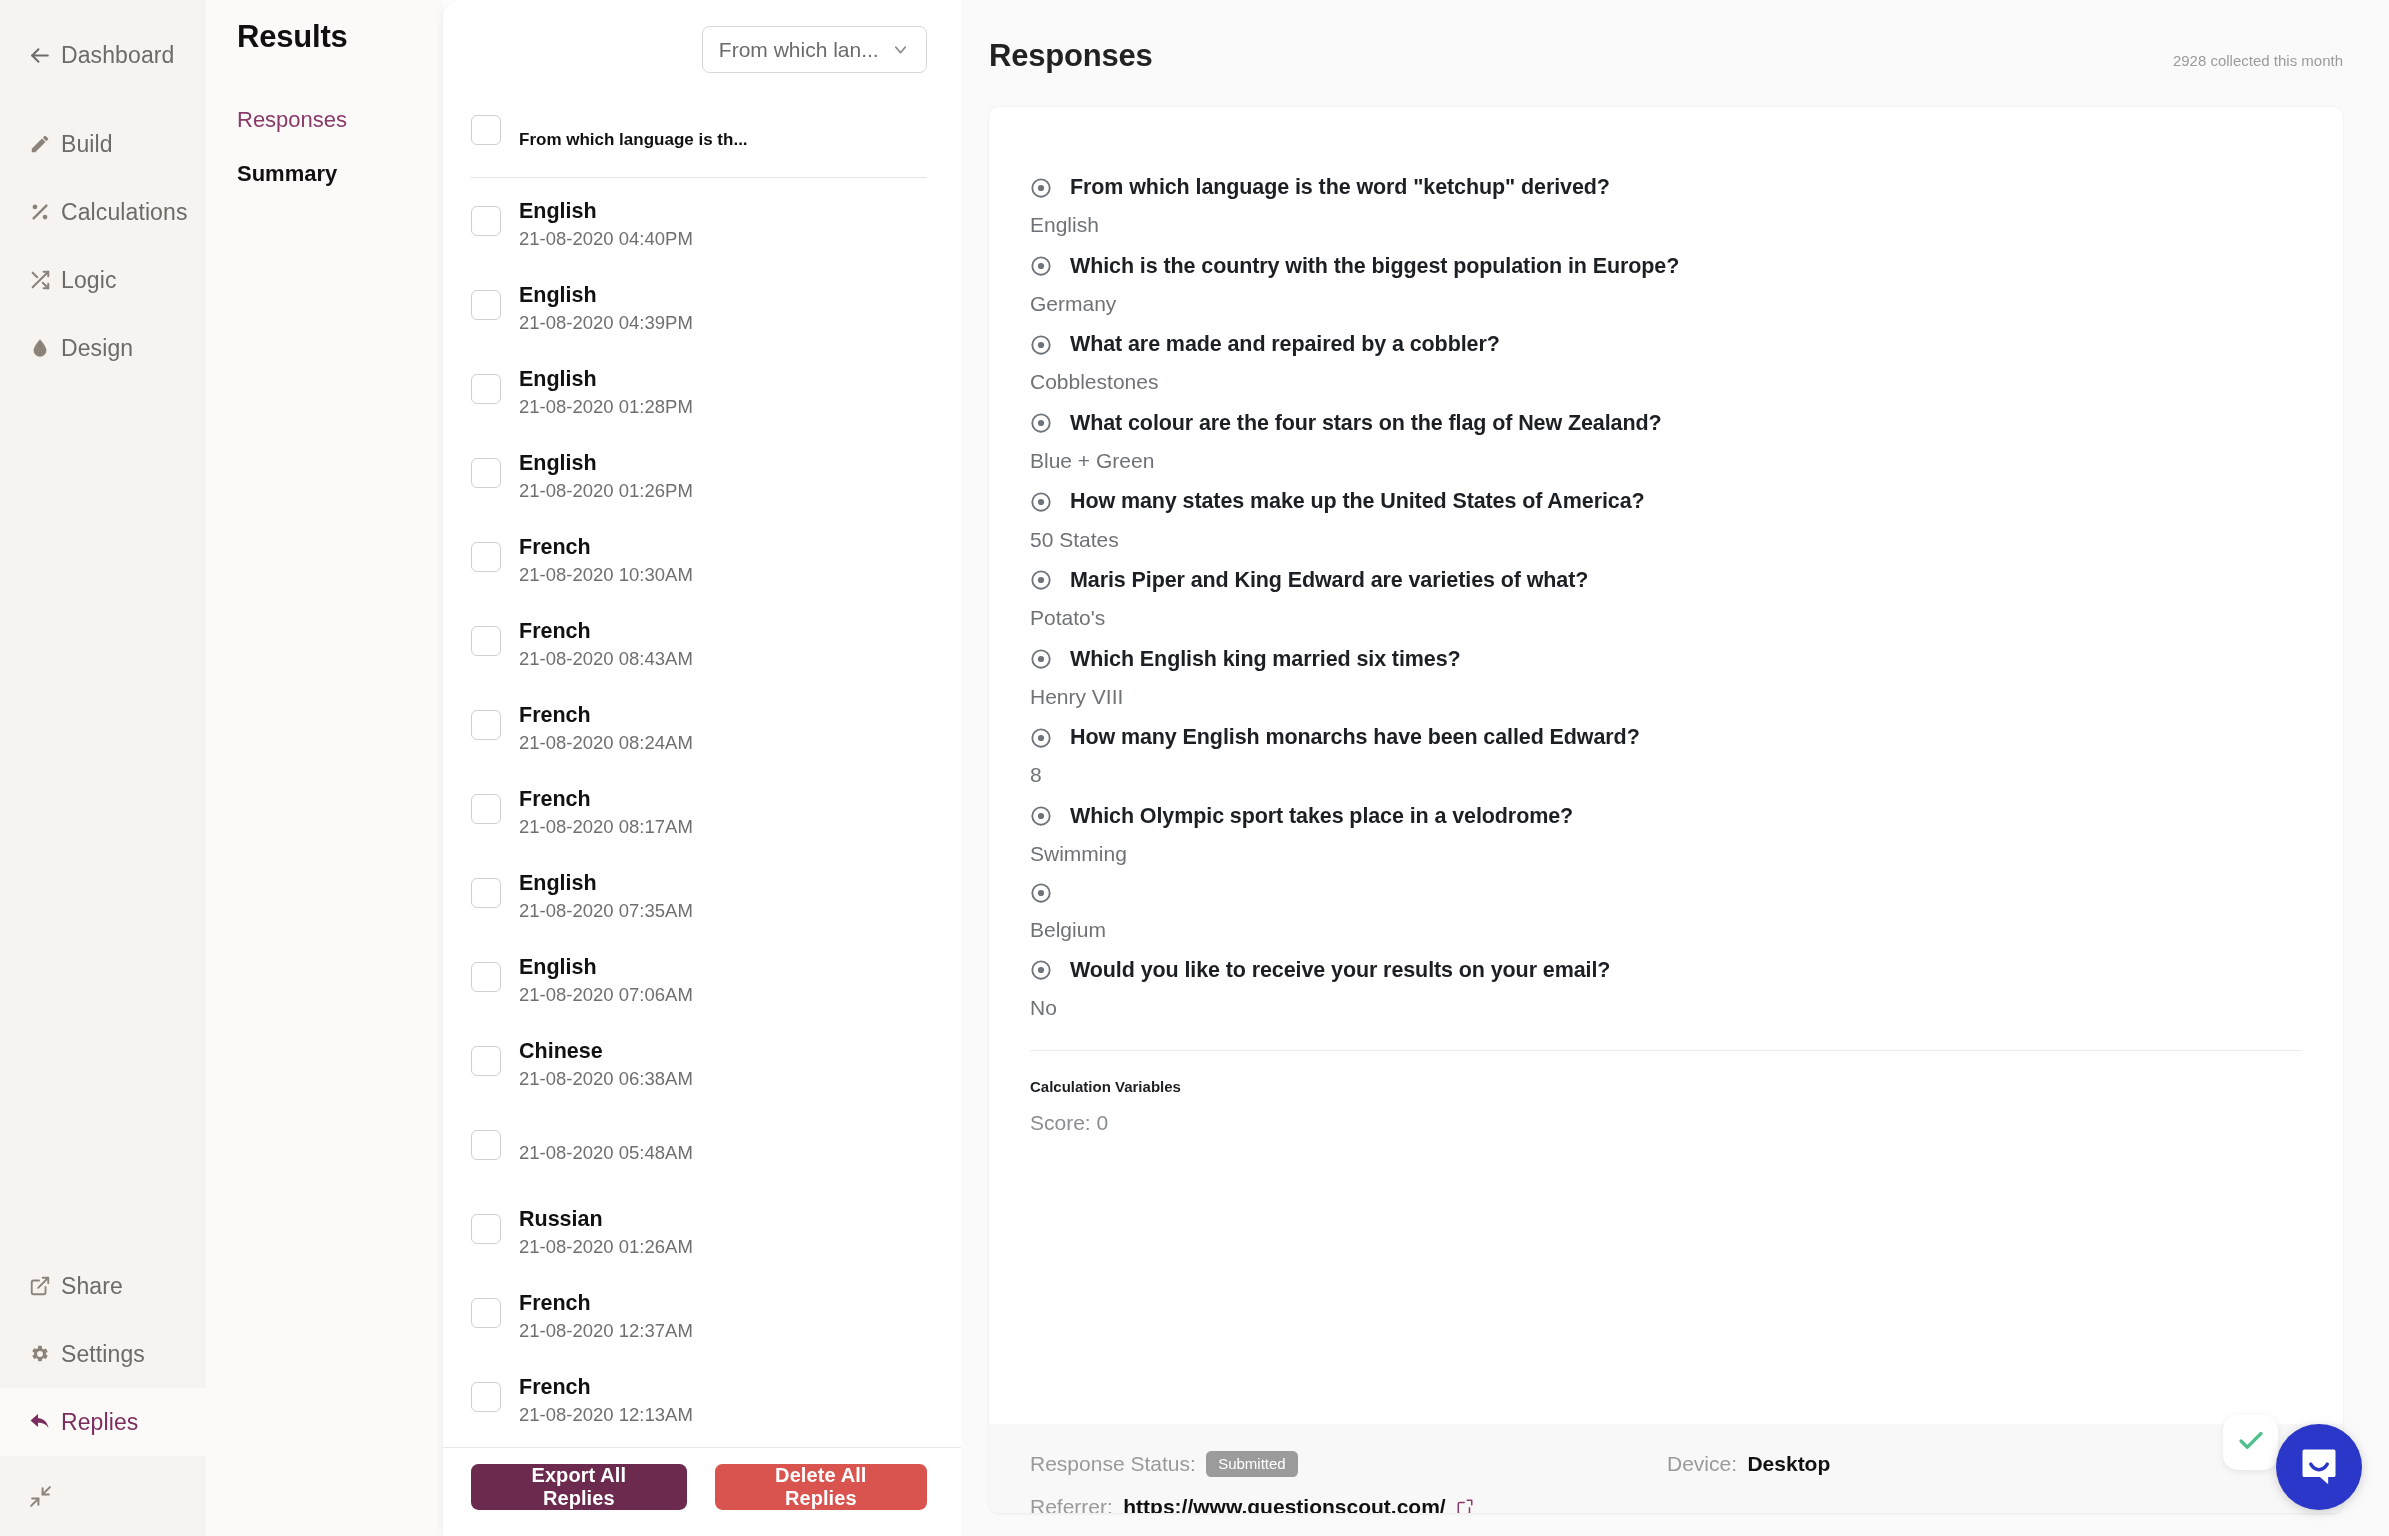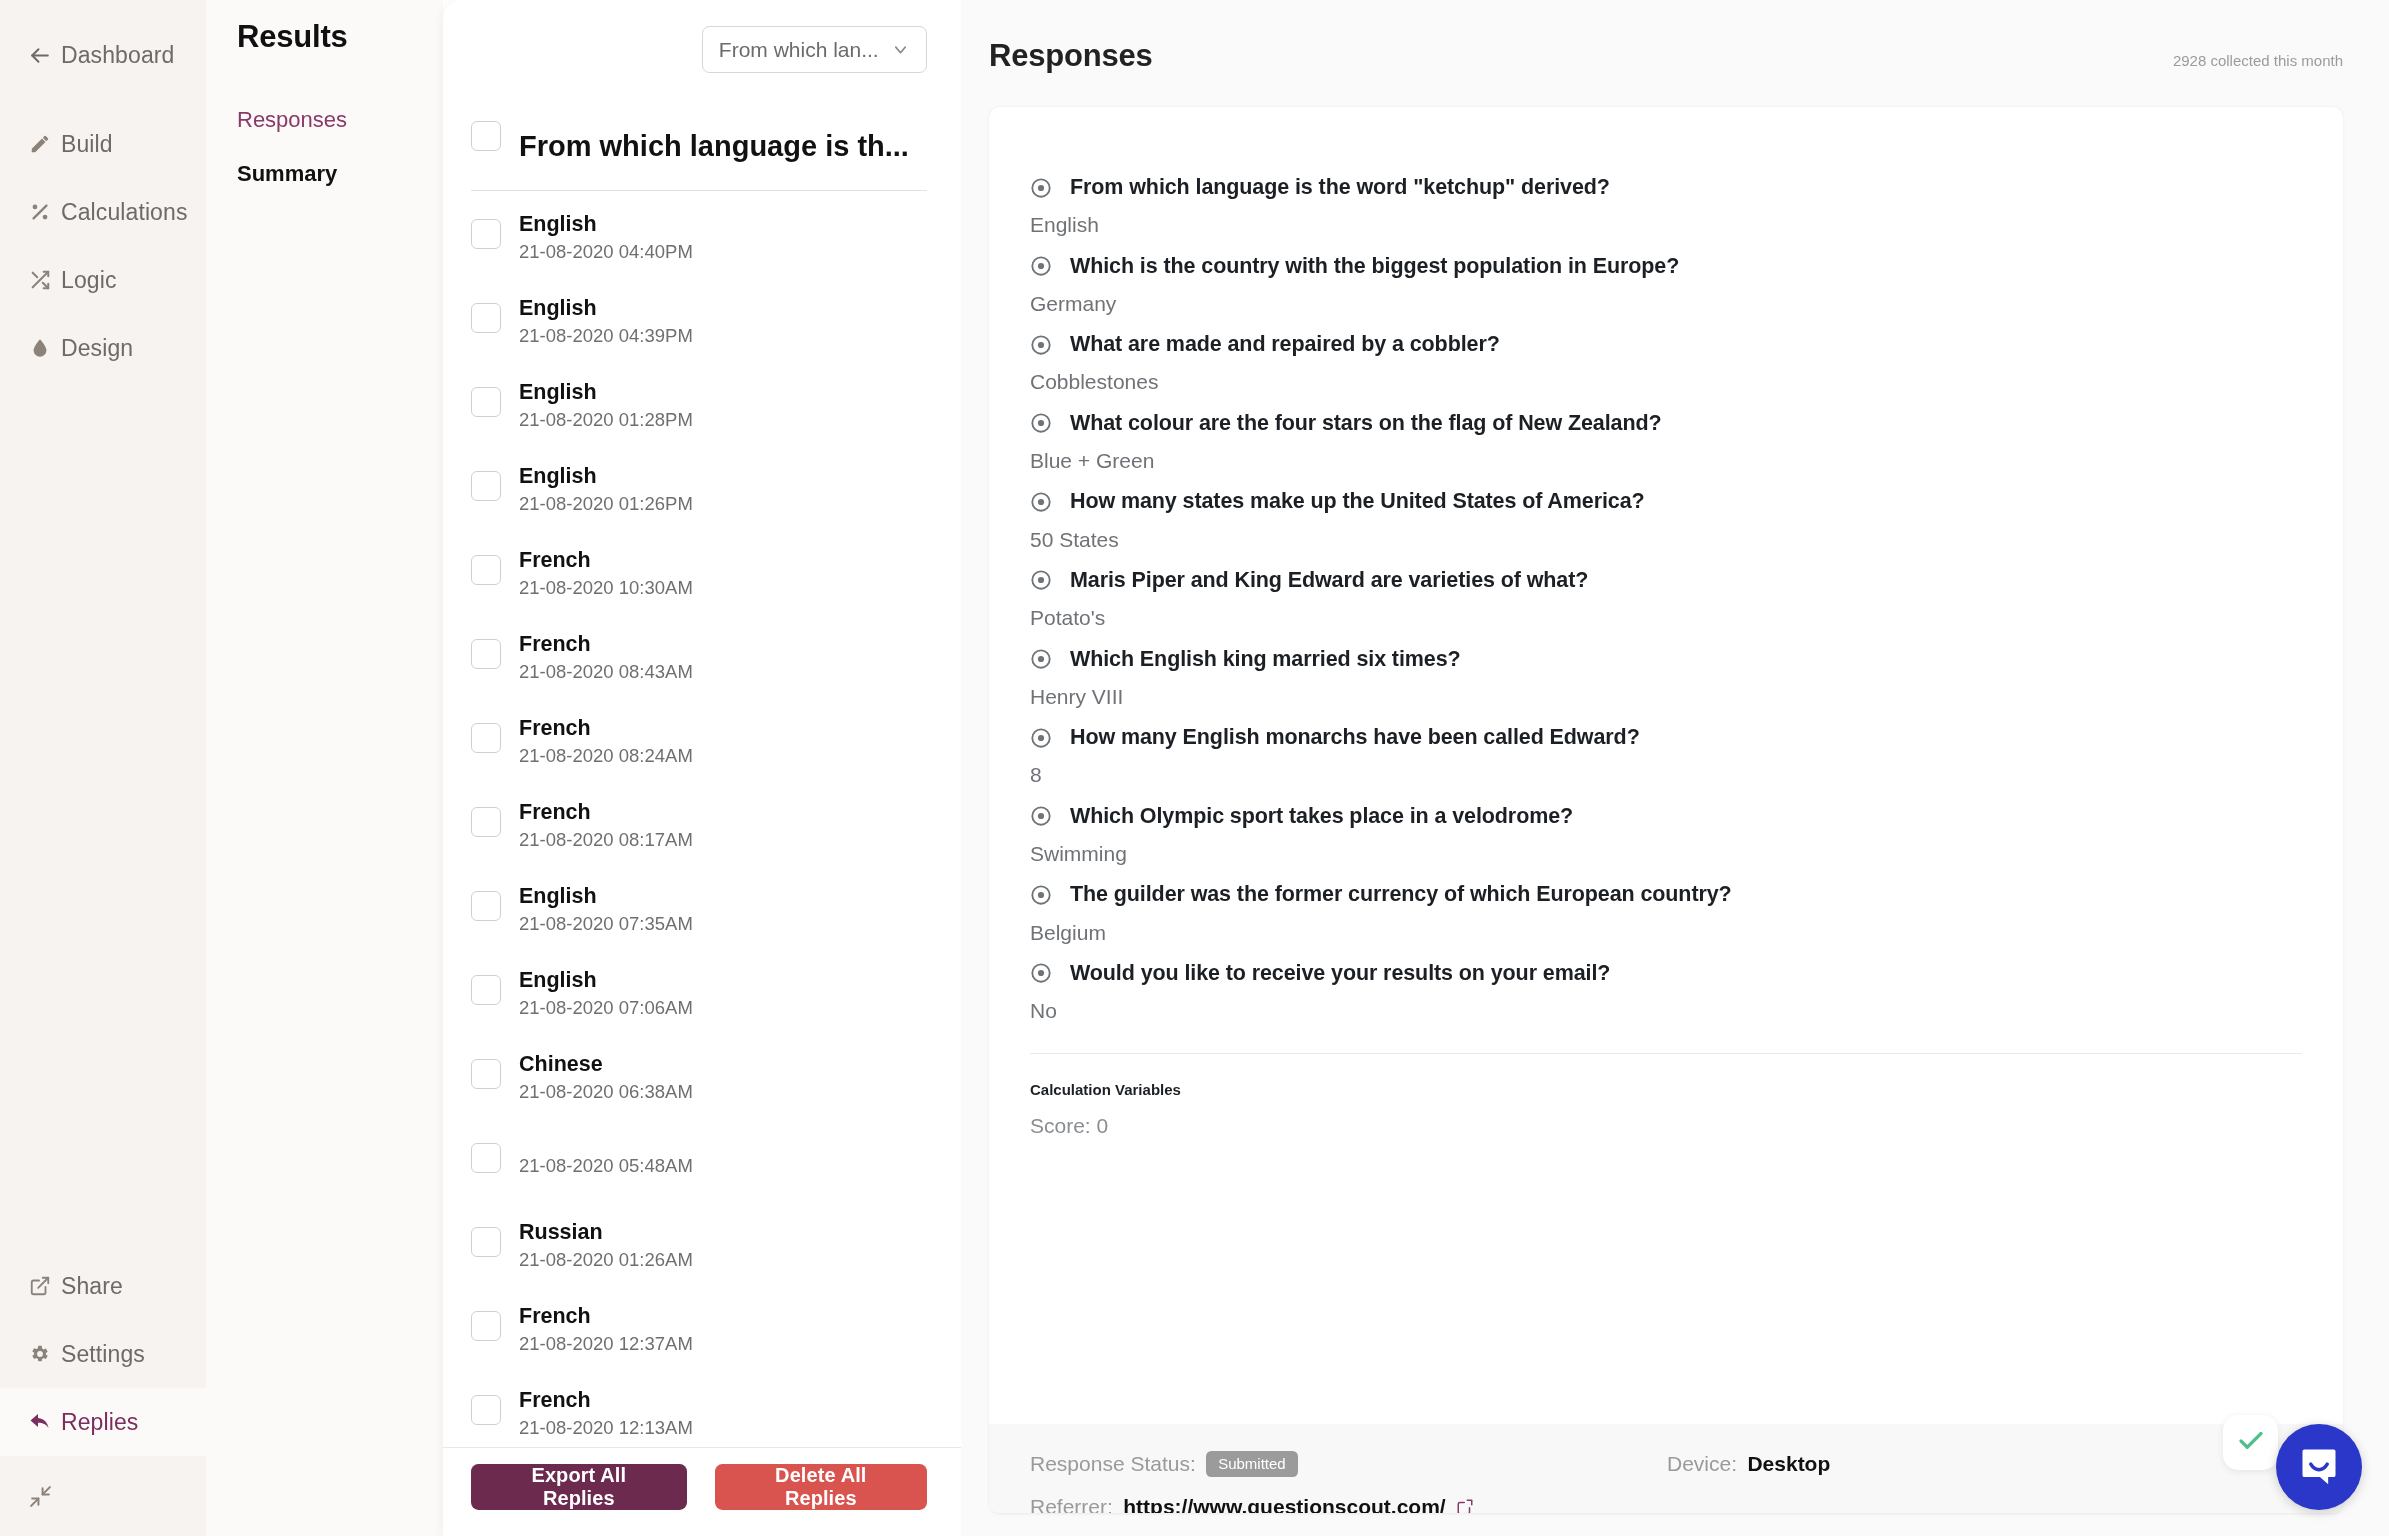--- a/index.html
+++ b/index.html
@@ -101,21 +101,21 @@
     display:flex; align-items:center; gap:18px;
     padding: 36px 34px 0 28px;
   }
   .cbx {
     width: 30px; height: 30px; flex:0 0 30px;
     border: 1.5px solid #CFCFCF;
     border-radius: 6px;
     background: #fff;
     cursor: pointer;
   }
-  .lp-header-label { font-size:29px; font-weight:700; color:#111;margin-top:21px; }
+  .lp-header-label { font-size:17px; font-weight:700; color:#111;margin-top:21px; }
   .lp-rule { height:0.7px; background:#E2E2E2; margin: 27px 34px 0 28px; }
 
   .lp-scroll { flex:1 1 auto; overflow:hidden; padding-top: 18px; }
   .lp-item {
     display:flex; align-items:flex-start; gap:18px;
     padding: 0 34px 0 28px;
     height: 84px;
     cursor:pointer;
   }
   .lp-item .cbx { margin-top: 10.4px; }
@@ -566,21 +566,20 @@
               <span class="q-text">Which Olympic sport takes place in a velodrome?</span>
             </div>
             <div class="a-text">Swimming</div>
           </div>
           <div class="qa">
             <div class="q-row">
               <span class="q-ico"><svg width="22" height="22" viewBox="0 0 24 24">
                   <circle cx="12" cy="12" r="9.5" fill="none" stroke="#6F7479" stroke-width="2"></circle>
                   <circle cx="12" cy="12" r="3.4" fill="#6F7479"></circle>
                 </svg></span>
-              <span class="q-text">The guilder was the former currency of which European country?</span>
             </div>
             <div class="a-text">Belgium</div>
           </div>
           <div class="qa">
             <div class="q-row">
               <span class="q-ico"><svg width="22" height="22" viewBox="0 0 24 24">
                   <circle cx="12" cy="12" r="9.5" fill="none" stroke="#6F7479" stroke-width="2"></circle>
                   <circle cx="12" cy="12" r="3.4" fill="#6F7479"></circle>
                 </svg></span>
               <span class="q-text">Would you like to receive your results on your email?</span>

